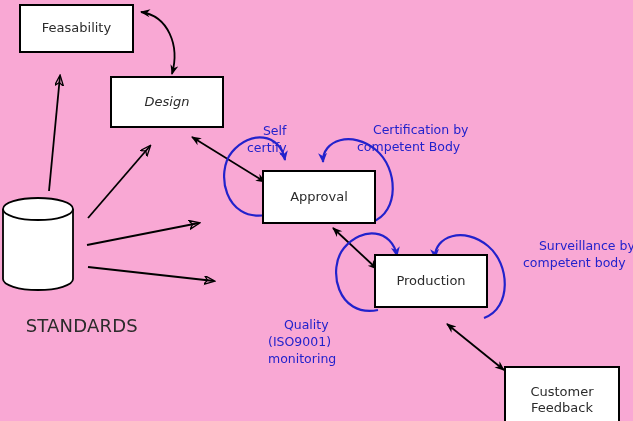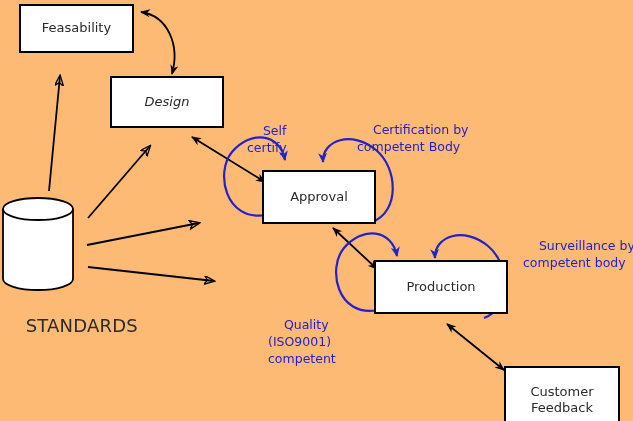--- a/index.html
+++ b/index.html
@@ -4,21 +4,21 @@
 <style>
   html, body {
     margin: 0;
     padding: 0;
     background: #ffffff;
   }
   #canvas {
     position: relative;
     width: 633px;
     height: 421px;
-    background: #fdba74;
+    background: #f9a8d4;
     font-family: "DejaVu Sans", "Liberation Sans", sans-serif;
     overflow: hidden;
   }
   svg.layer {
     position: absolute;
     left: 0;
     top: 0;
     width: 633px;
     height: 421px;
   }
@@ -143,21 +143,21 @@
   </div>
 
   <div class="node-box" style="left:110px; top:76px; width:114px; height:52px;font-style:italic;">
     <span>Design</span>
   </div>
 
   <div class="node-box" style="left:262px; top:170px; width:114px; height:54px;text-align:center;">
     <span>Approval</span>
   </div>
 
-  <div class="node-box" style="left:374px; top:260px; width:134px; height:54px;">
+  <div class="node-box" style="left:374px; top:254px; width:114px; height:54px;">
     <span>Production</span>
   </div>
 
   <div class="node-box" style="left:504px; top:366px; width:116px; height:68px;">
     <span style="white-space:pre;">Customer
 Feedback</span>
   </div>
 
   <div class="label-black cyl-label" style="left:2px; top:291px;">
     <span>STANDARDS</span>
@@ -174,16 +174,16 @@
   </div>
 
   <div class="label-blue" style="left:523px; top:221px;">
     <span>Surveillance by
 competent body</span>
   </div>
 
   <div class="label-blue" style="left:268px; top:300px;">
     <span>Quality
 (ISO9001)
-competent</span>
+monitoring</span>
   </div>
 
 </div>
 
 </body></html>

